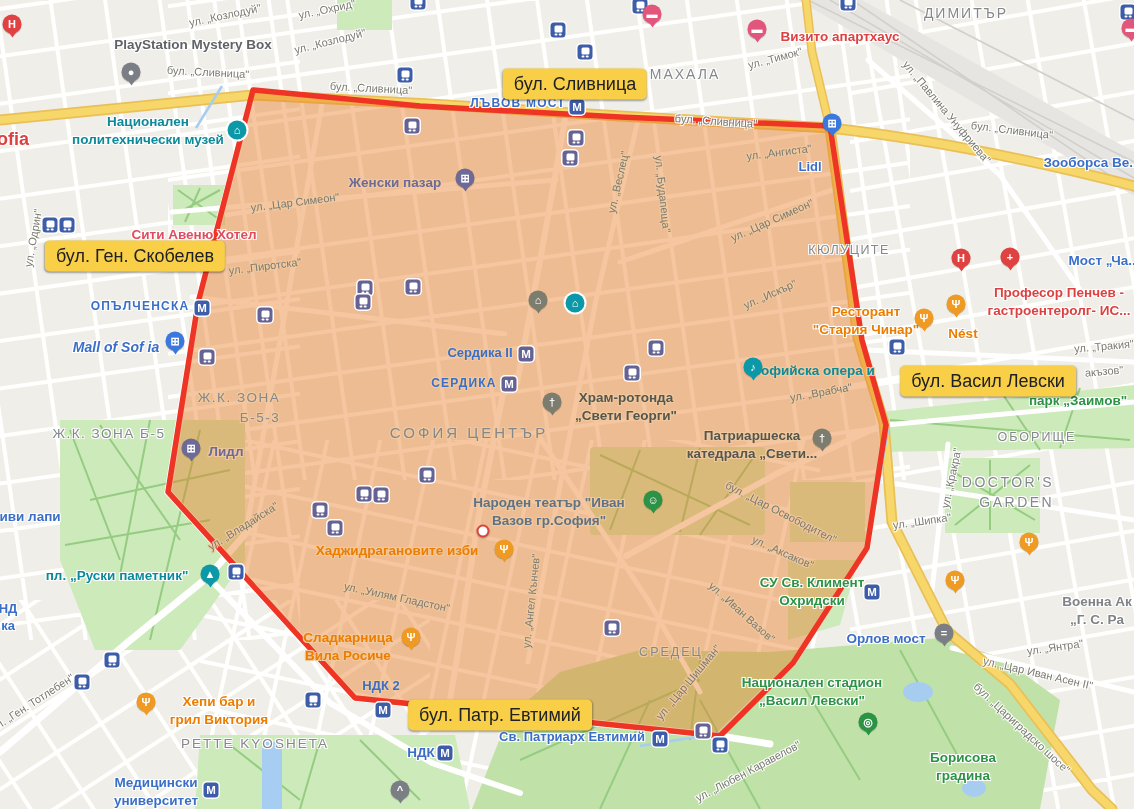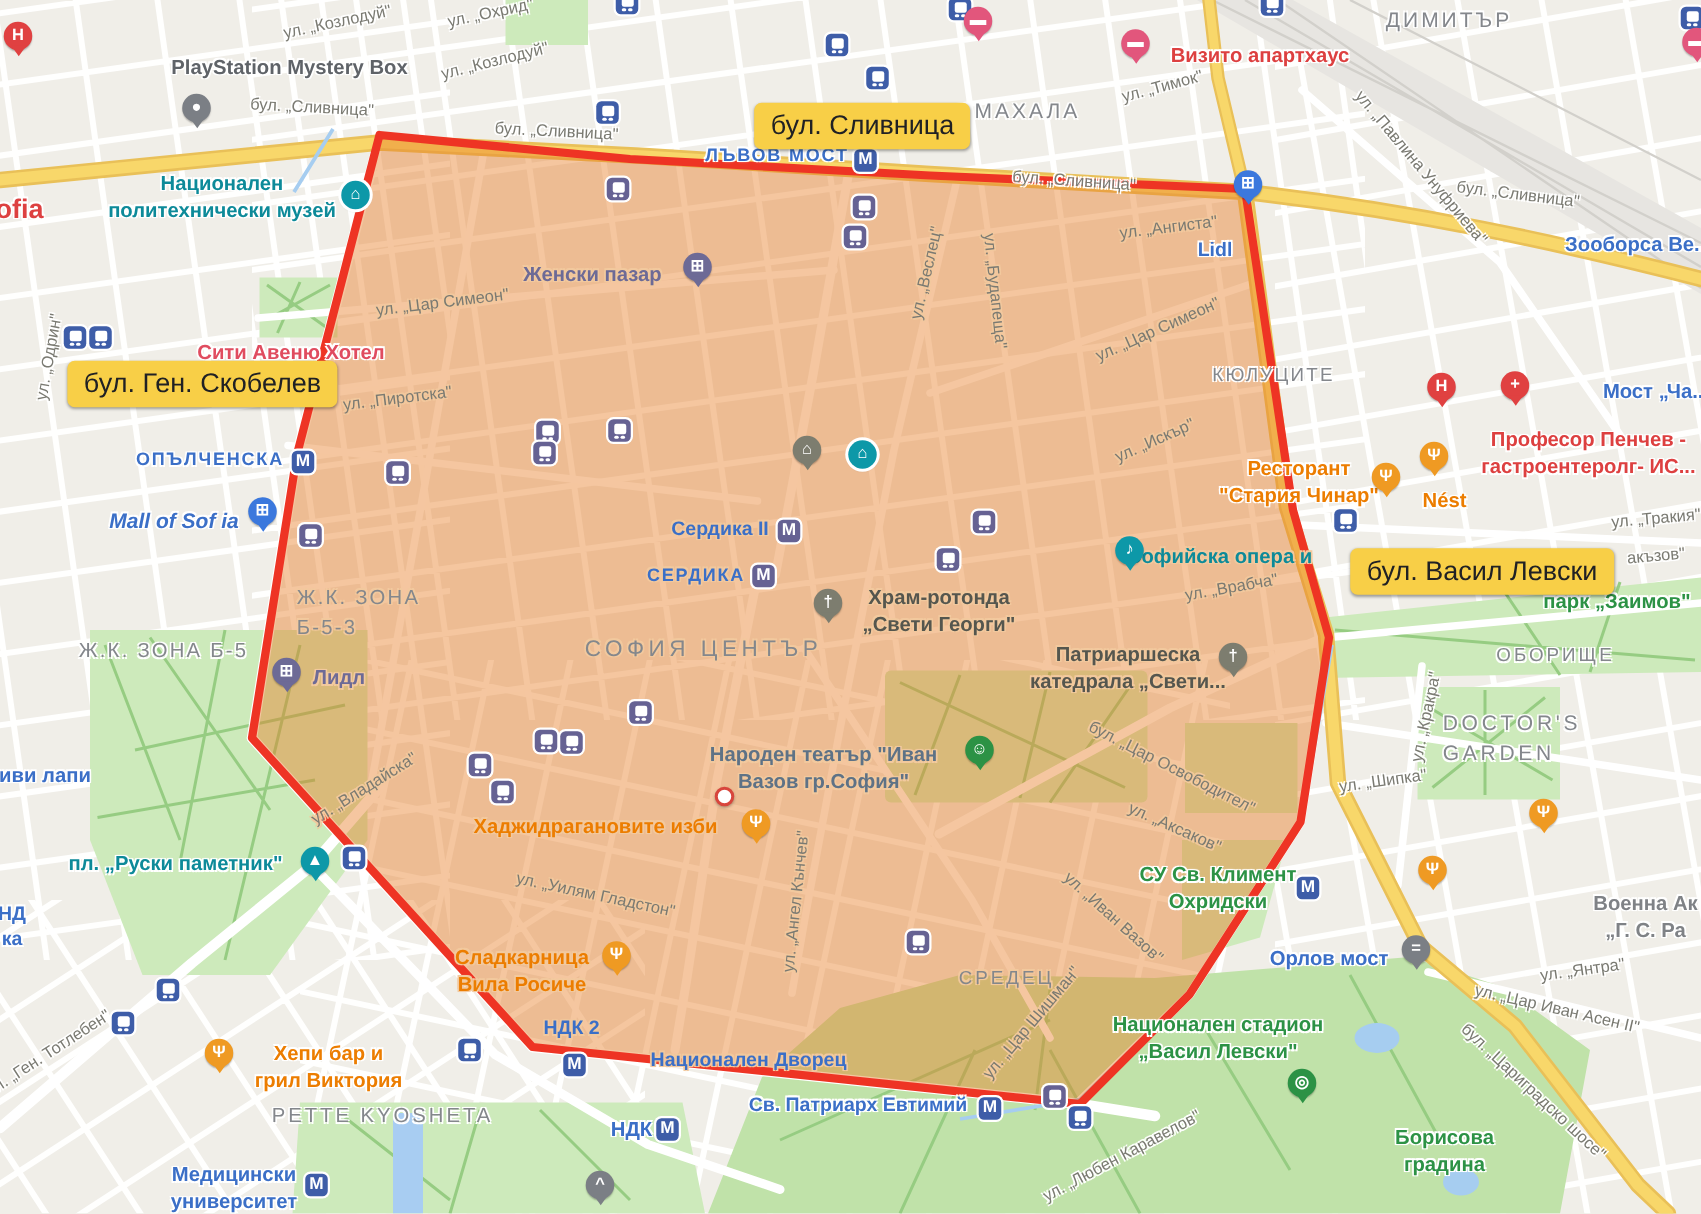--- a/index.html
+++ b/index.html
@@ -13,21 +13,21 @@
   .park{fill:var(--park-green,#cdeabb)}
   .parkdark{fill:#c0e2a9}
   .parkpath{stroke:#96cc82;stroke-width:2;fill:none}
   .rail{fill:#e7e5e1}
   .railline{stroke:#d2d0cb;stroke-width:1.6;fill:none}
   .river{stroke:var(--water,#a6cdf0);stroke-width:2.5;fill:none}
   #region{stroke-width:5.5;stroke-linejoin:round}
   #labels{position:absolute;left:0;top:0;width:100%;height:100%;z-index:3;}
   #labels>div,#labels>span{position:absolute;white-space:nowrap;}
   .street{color:#7a7a72;font-size:11px;z-index:2;}
-  .district{color:#84878c;text-align:left;z-index:2;transform:translate(-50%,-50%);font-weight:400;}
+  .district{color:#84878c;text-align:right;z-index:2;transform:translate(-50%,-50%);font-weight:400;}
   .district span{display:block;line-height:1.45;}
   .poi{text-align:center;z-index:5;transform:translate(-50%,-50%);font-weight:700;}
   .poi span{display:block;line-height:1.3;}
   .under-tag{z-index:4;}
   .pin{width:19px;height:19px;border-radius:50%;background:var(--c);z-index:7;
     transform:translate(-50%,-50%);box-shadow:0 1px 1px rgba(0,0,0,.25);}
   .pin .g{position:absolute;left:0;top:0;width:19px;height:19px;line-height:19px;text-align:center;
     color:#fff;font-size:11px;font-weight:700;}
   .pin:not(.circle)::after{content:"";position:absolute;left:50%;top:16px;transform:translateX(-50%);
     width:0;height:0;border:5px solid transparent;border-top:7px solid var(--c);}
@@ -469,15 +469,16 @@
       <div class="tq metro blue" style="left: 383px; top: 710px;">М</div>
       <div class="tq metro blue" style="left: 660px; top: 739px;">М</div>
       <div class="tq metro blue" style="left: 445px; top: 753px;">М</div>
       <div class="tq metro blue" style="left: 211px; top: 790px;">М</div>
       <div class="tq metro blue" style="left: 872px; top: 592px;">М</div>
       <div class="tq metro purple" style="left: 526px; top: 354px;">М</div>
       <div class="tq metro purple" style="left: 509px; top: 384px;">М</div>
       <div class="tag" style="left: 575px; top: 84px;">бул. Сливница</div>
       <div class="tag" style="left: 988px; top: 381px;">бул. Васил Левски</div>
       <div class="tag" style="left: 135px; top: 256px;">бул. Ген. Скобелев</div>
+      <div class="tag" style="left: 500px; top: 715px;">бул. Патр. Евтимий</div>
       <div class="" id="marker" style="left: 483px; top: 531px;"></div>
     </div>
 </div>
 
 </body></html>

